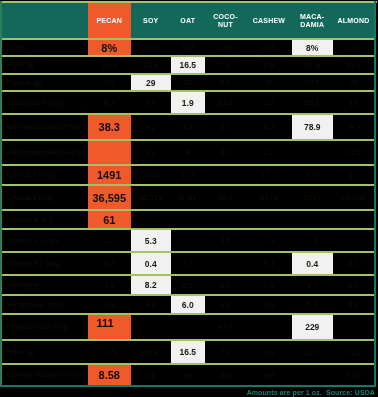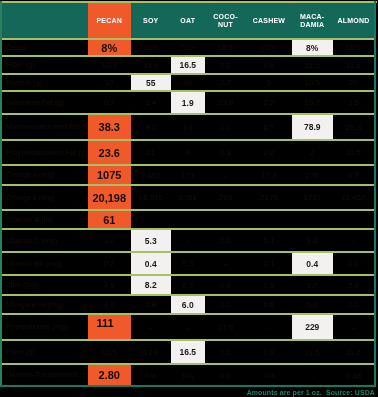--- a/index.html
+++ b/index.html
@@ -61,21 +61,21 @@
       <div class="cell hiw" style="left: 171px; top: 57px; width: 33.5px; height: 16px;">16.5</div>
       <div class="cell" style="left: 204.5px; top: 57px; width: 42px; height: 16px;">7.2</div>
       <div class="cell" style="left: 246.5px; top: 57px; width: 45px; height: 16px;">0.9</div>
       <div class="cell" style="left: 291.5px; top: 57px; width: 41.5px; height: 16px;">11.5</div>
       <div class="cell" style="left: 333px; top: 57px; width: 41px; height: 16px;">11.6</div>
       <div class="rowmask" style="left: 88px; top: 75px; width: 286px; height: 15px;"></div>
       <div class="cell lbl" style="left: 2px; top: 75px; width: 128.5px; height: 15px;">Protein (g)</div>
       <div class="hlbox hw" style="left: 130.5px; top: 73px; width: 40.5px; height: 17px;"></div>
       <div class="sep" style="left: 2px; top: 73px; width: 372px;"></div>
       <div class="cell" style="left: 88px; top: 75px; width: 42.5px; height: 15px;">10</div>
-      <div class="cell hiw" style="left: 130.5px; top: 75px; width: 40.5px; height: 15px;">55</div>
+      <div class="cell hiw" style="left: 130.5px; top: 75px; width: 40.5px; height: 15px;">29</div>
       <div class="cell" style="left: 171px; top: 75px; width: 33.5px; height: 15px;">26</div>
       <div class="cell" style="left: 204.5px; top: 75px; width: 42px; height: 15px;">2.7</div>
       <div class="cell" style="left: 246.5px; top: 75px; width: 45px; height: 15px;">5</div>
       <div class="cell" style="left: 291.5px; top: 75px; width: 41.5px; height: 15px;">10.5</div>
       <div class="cell" style="left: 333px; top: 75px; width: 41px; height: 15px;">20</div>
       <div class="rowmask" style="left: 88px; top: 92px; width: 286px; height: 21px;"></div>
       <div class="cell lbl" style="left: 2px; top: 92px; width: 128.5px; height: 21px;">Saturated Fat (g)</div>
       <div class="hlbox hw" style="left: 171px; top: 90px; width: 33.5px; height: 23px;"></div>
       <div class="sep" style="left: 2px; top: 90px; width: 372px;"></div>
       <div class="cell" style="left: 88px; top: 92px; width: 42.5px; height: 21px;">6.7</div>
@@ -94,43 +94,42 @@
       <div class="cell" style="left: 130.5px; top: 115px; width: 40.5px; height: 24px;">8.2</div>
       <div class="cell" style="left: 171px; top: 115px; width: 33.5px; height: 24px;">3.4</div>
       <div class="cell" style="left: 204.5px; top: 115px; width: 42px; height: 24px;">1.1</div>
       <div class="cell" style="left: 246.5px; top: 115px; width: 45px; height: 24px;">6.7</div>
       <div class="cell hiw" style="left: 291.5px; top: 115px; width: 41.5px; height: 24px;">78.9</div>
       <div class="cell" style="left: 333px; top: 115px; width: 41px; height: 24px;">29.3</div>
       <div class="rowmask" style="left: 88px; top: 141px; width: 286px; height: 23px;"></div>
       <div class="cell lbl" style="left: 2px; top: 141px; width: 128.5px; height: 23px;">Polyunsaturated Fat (g)</div>
       <div class="hlbox ho" style="left: 88px; top: 139px; width: 42.5px; height: 25px;"></div>
       <div class="sep" style="left: 2px; top: 139px; width: 372px;"></div>
-      <div class="cell hio" style="left: 88px; top: 141px; width: 42.5px; height: 23px;">23.6</div>
       <div class="cell" style="left: 130.5px; top: 141px; width: 40.5px; height: 23px;">21</div>
       <div class="cell" style="left: 171px; top: 141px; width: 33.5px; height: 23px;">4</div>
       <div class="cell" style="left: 204.5px; top: 141px; width: 42px; height: 23px;">0.3</div>
       <div class="cell" style="left: 246.5px; top: 141px; width: 45px; height: 23px;">2.2</div>
       <div class="cell" style="left: 291.5px; top: 141px; width: 41.5px; height: 23px;">2</div>
       <div class="cell" style="left: 333px; top: 141px; width: 41px; height: 23px;">11.5</div>
       <div class="rowmask" style="left: 88px; top: 166px; width: 286px; height: 18px;"></div>
       <div class="cell lbl" style="left: 2px; top: 166px; width: 128.5px; height: 18px;">Omega 3 (mg)</div>
       <div class="hlbox ho" style="left: 88px; top: 164px; width: 42.5px; height: 20px;"></div>
       <div class="sep" style="left: 2px; top: 164px; width: 372px;"></div>
-      <div class="cell hio" style="left: 88px; top: 166px; width: 42.5px; height: 18px;">1075</div>
+      <div class="cell hio" style="left: 88px; top: 166px; width: 42.5px; height: 18px;">1491</div>
       <div class="cell" style="left: 130.5px; top: 166px; width: 40.5px; height: 18px;">2482</div>
       <div class="cell" style="left: 171px; top: 166px; width: 33.5px; height: 18px;">173</div>
       <div class="cell" style="left: 204.5px; top: 166px; width: 42px; height: 18px;">–</div>
       <div class="cell" style="left: 246.5px; top: 166px; width: 45px; height: 18px;">17.4</div>
       <div class="cell" style="left: 291.5px; top: 166px; width: 41.5px; height: 18px;">276</div>
       <div class="cell" style="left: 333px; top: 166px; width: 41px; height: 18px;">6.7</div>
       <div class="rowmask" style="left: 88px; top: 186px; width: 286px; height: 23px;"></div>
       <div class="cell lbl" style="left: 2px; top: 186px; width: 128.5px; height: 23px;">Omega 6 (mg)</div>
       <div class="hlbox ho" style="left: 88px; top: 184px; width: 42.5px; height: 25px;"></div>
       <div class="sep" style="left: 2px; top: 184px; width: 372px;"></div>
-      <div class="cell hio" style="left: 88px; top: 186px; width: 42.5px; height: 23px;">20,198</div>
+      <div class="cell hio" style="left: 88px; top: 186px; width: 42.5px; height: 23px;">36,595</div>
       <div class="cell" style="left: 130.5px; top: 186px; width: 40.5px; height: 23px;">18,515</div>
       <div class="cell" style="left: 171px; top: 186px; width: 33.5px; height: 23px;">3781</div>
       <div class="cell" style="left: 204.5px; top: 186px; width: 42px; height: 23px;">293</div>
       <div class="cell" style="left: 246.5px; top: 186px; width: 45px; height: 23px;">2179</div>
       <div class="cell" style="left: 291.5px; top: 186px; width: 41.5px; height: 23px;">1737</div>
       <div class="cell" style="left: 333px; top: 186px; width: 41px; height: 23px;">11,462</div>
       <div class="rowmask" style="left: 88px; top: 211px; width: 286px; height: 17px;"></div>
       <div class="cell lbl" style="left: 2px; top: 211px; width: 128.5px; height: 17px;">Vitamin A (IU)</div>
       <div class="hlbox ho" style="left: 88px; top: 209px; width: 42.5px; height: 19px;"></div>
       <div class="sep" style="left: 2px; top: 209px; width: 372px;"></div>
@@ -206,21 +205,21 @@
       <div class="cell" style="left: 130.5px; top: 341px; width: 40.5px; height: 22px;">13.9</div>
       <div class="cell hiw" style="left: 171px; top: 341px; width: 33.5px; height: 22px;">16.5</div>
       <div class="cell" style="left: 204.5px; top: 341px; width: 42px; height: 22px;">7.2</div>
       <div class="cell" style="left: 246.5px; top: 341px; width: 45px; height: 22px;">0.9</div>
       <div class="cell" style="left: 291.5px; top: 341px; width: 41.5px; height: 22px;">11.5</div>
       <div class="cell" style="left: 333px; top: 341px; width: 41px; height: 22px;">11.6</div>
       <div class="rowmask" style="left: 88px; top: 365px; width: 286px; height: 20px;"></div>
       <div class="cell lbl" style="left: 2px; top: 365px; width: 128.5px; height: 20px;">Gamma-Tocopherols (mg/oz)</div>
       <div class="hlbox ho" style="left: 88px; top: 363px; width: 42.5px; height: 22px;"></div>
       <div class="sep" style="left: 2px; top: 363px; width: 372px;"></div>
-      <div class="cell hio" style="left: 88px; top: 365px; width: 42.5px; height: 20px;">2.80</div>
+      <div class="cell hio" style="left: 88px; top: 365px; width: 42.5px; height: 20px;">8.58</div>
       <div class="cell" style="left: 130.5px; top: 365px; width: 40.5px; height: 20px;">n/a</div>
       <div class="cell" style="left: 171px; top: 365px; width: 33.5px; height: 20px;">n/a</div>
       <div class="cell" style="left: 204.5px; top: 365px; width: 42px; height: 20px;">n/a</div>
       <div class="cell" style="left: 246.5px; top: 365px; width: 45px; height: 20px;">n/a</div>
       <div class="cell" style="left: 291.5px; top: 365px; width: 41.5px; height: 20px;">–</div>
       <div class="cell" style="left: 333px; top: 365px; width: 41px; height: 20px;">0.18</div>
     </div>
   <div id="border-top"></div>
   <div id="border-left"></div>
   <div id="border-right"></div>

